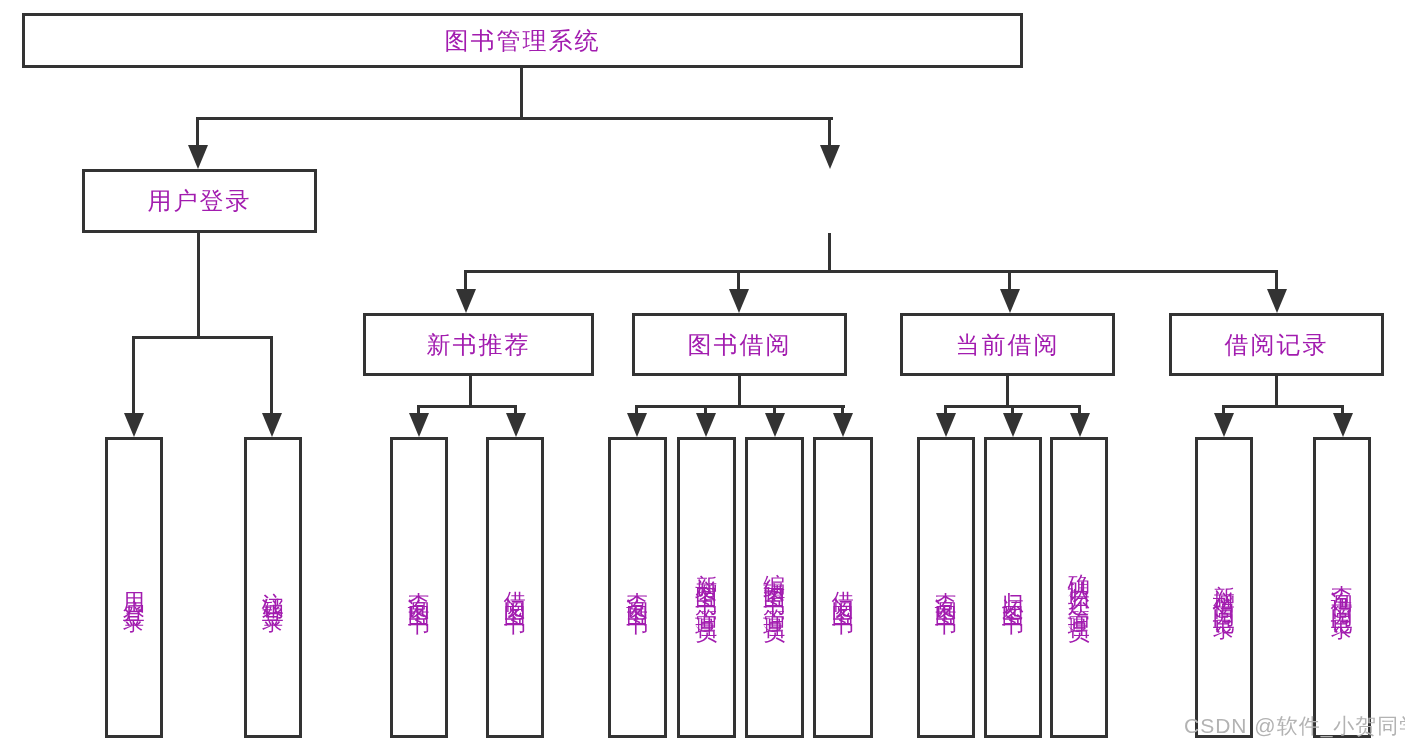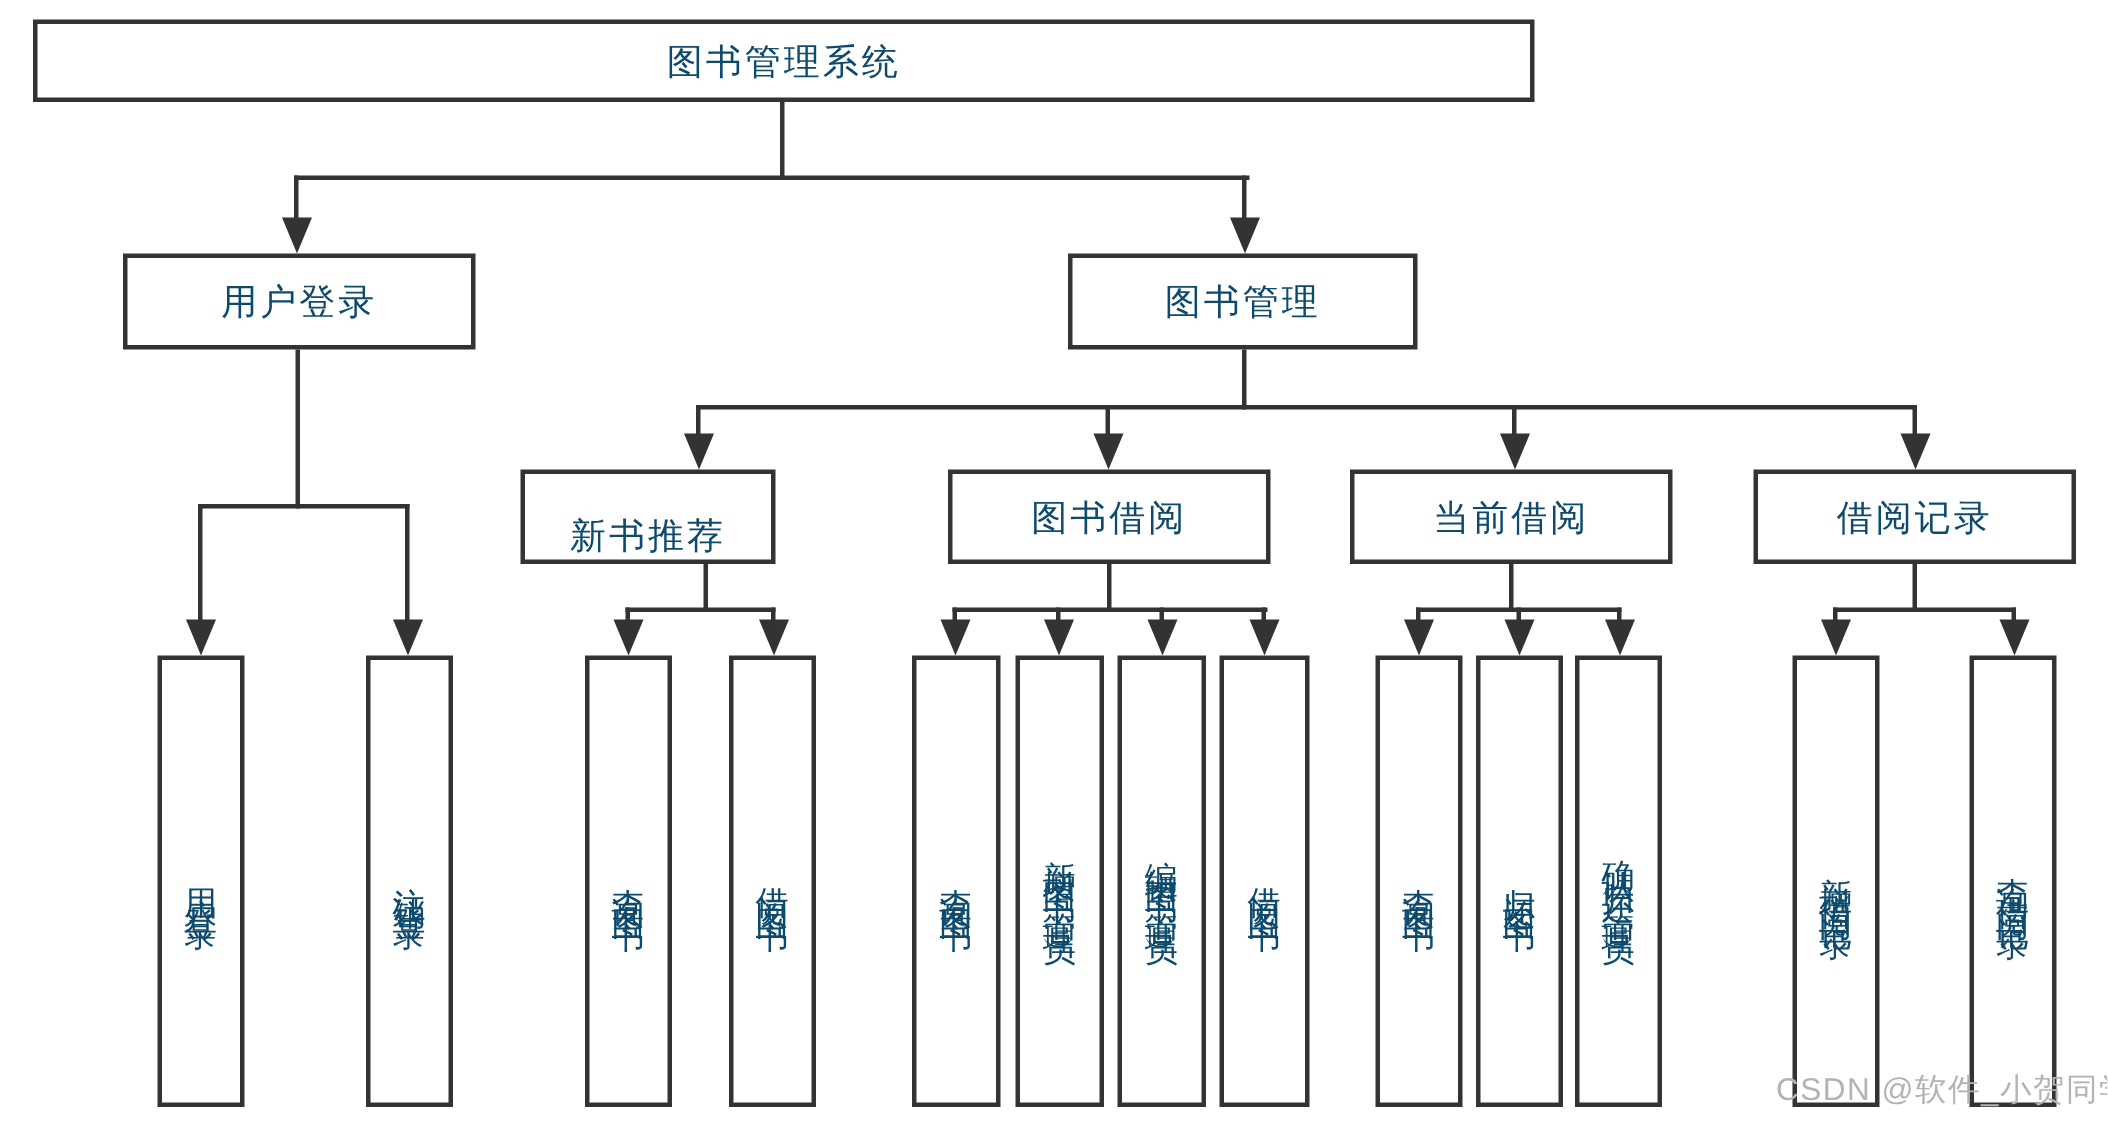--- a/index.html
+++ b/index.html
@@ -16,21 +16,21 @@
     overflow: hidden;
   }
   .box {
     position: absolute;
     box-sizing: border-box;
     border: 3px solid #333333;
     background: #ffffff;
     display: flex;
     align-items: center;
     justify-content: center;
-    color: #0c4a6e;
+    color: #a21caf;
   }
   .hbox .lbl {
     font-size: 24px;
     letter-spacing: 2px;
     white-space: nowrap;
   }
   .vbox .lbl {
     writing-mode: vertical-rl;
     text-orientation: mixed;
     font-size: 22px;
@@ -72,25 +72,22 @@
 
 <div class="canvas">
 
   <div class="box hbox" style="left:22px; top:13px; width:1001px; height:55px;">
     <span class="lbl">图书管理系统</span>
   </div>
 
   <div class="box hbox" style="left:82px; top:169px; width:235px; height:64px;">
     <span class="lbl">用户登录</span>
   </div>
-  <div class="box hbox" style="left:712px; top:169px; width:233px; height:64px;">
-    <span class="lbl">图书管理</span>
-  </div>
-
-  <div class="box hbox" style="left:347px; top:313px; width:170px; height:63px;align-items:flex-end;">
+
+  <div class="box hbox" style="left:363px; top:313px; width:231px; height:63px;">
     <span class="lbl">新书推荐</span>
   </div>
   <div class="box hbox" style="left:632px; top:313px; width:215px; height:63px;">
     <span class="lbl">图书借阅</span>
   </div>
   <div class="box hbox" style="left:1169px; top:313px; width:215px; height:63px;">
     <span class="lbl">借阅记录</span>
   </div>
   <div class="box hbox" style="left:900px; top:313px; width:215px; height:63px;">
     <span class="lbl">当前借阅</span>

